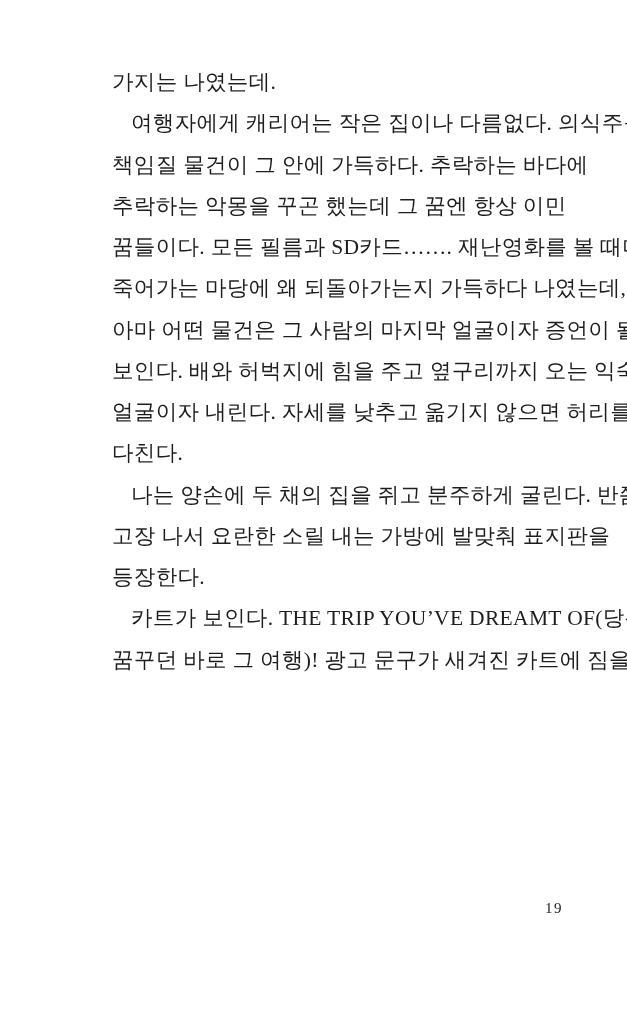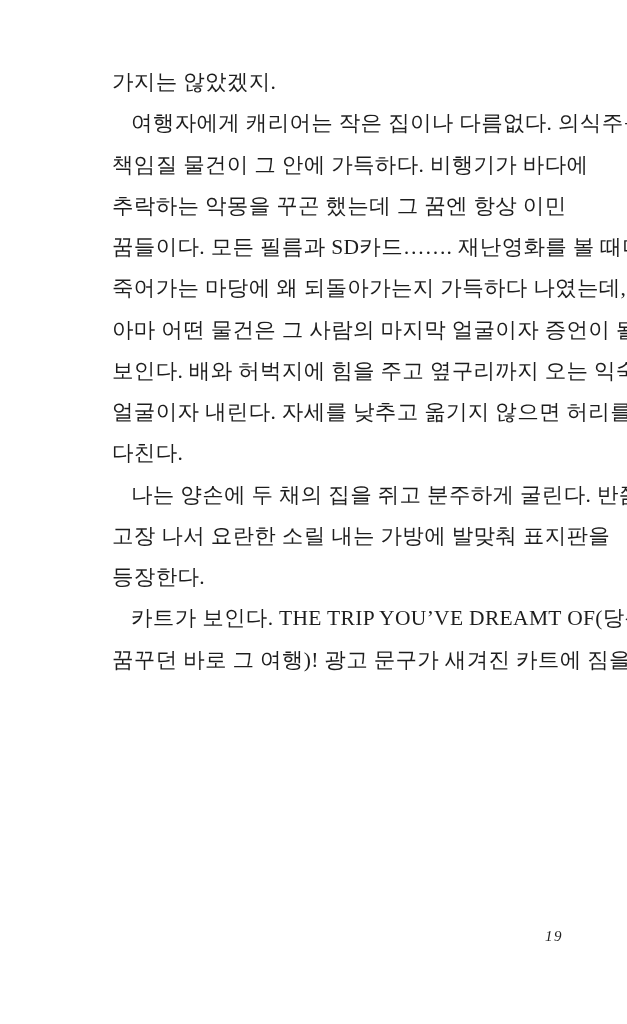--- a/index.html
+++ b/index.html
@@ -27,37 +27,36 @@
     line-height: 41.25px;
     letter-spacing: 0.015em;
     white-space: nowrap;
     font-weight: 400;
   }
   .line.indent {
     text-indent: 19px;
   }
   .page-number {
     position: absolute;
-    top: 928px;
+    top: 900px;
     right: 64px;
     font-size: 15px;
     letter-spacing: 1.5px;
     color: #222222;
     font-variant-numeric: oldstyle-nums;
-    font-style: italic;
   }
 </style>
 </head>
 <body>
 
 <main class="page">
   <div class="text-block">
-      <div class="line">가지는 않았겠지.</div>
+      <div class="line">가지는 나였는데.</div>
       <div class="line indent">여행자에게 캐리어는 작은 집이나 다름없다. 의식주를</div>
-      <div class="line">책임질 물건이 그 안에 가득하다. 비행기가 바다에</div>
+      <div class="line">책임질 물건이 그 안에 가득하다. 추락하는 바다에</div>
       <div class="line">추락하는 악몽을 꾸곤 했는데 그 꿈엔 항상 이민</div>
       <div class="line">꿈들이다. 모든 필름과 SD카드……. 재난영화를 볼 때마다</div>
       <div class="line">죽어가는 마당에 왜 되돌아가는지 가득하다 나였는데,</div>
       <div class="line">아마 어떤 물건은 그 사람의 마지막 얼굴이자 증언이 될</div>
       <div class="line">보인다. 배와 허벅지에 힘을 주고 옆구리까지 오는 익숙한</div>
       <div class="line">얼굴이자 내린다. 자세를 낮추고 옮기지 않으면 허리를</div>
       <div class="line">다친다.</div>
       <div class="line indent">나는 양손에 두 채의 집을 쥐고 분주하게 굴린다. 반쯤</div>
       <div class="line">고장 나서 요란한 소릴 내는 가방에 발맞춰 표지판을</div>
       <div class="line">등장한다.</div>

